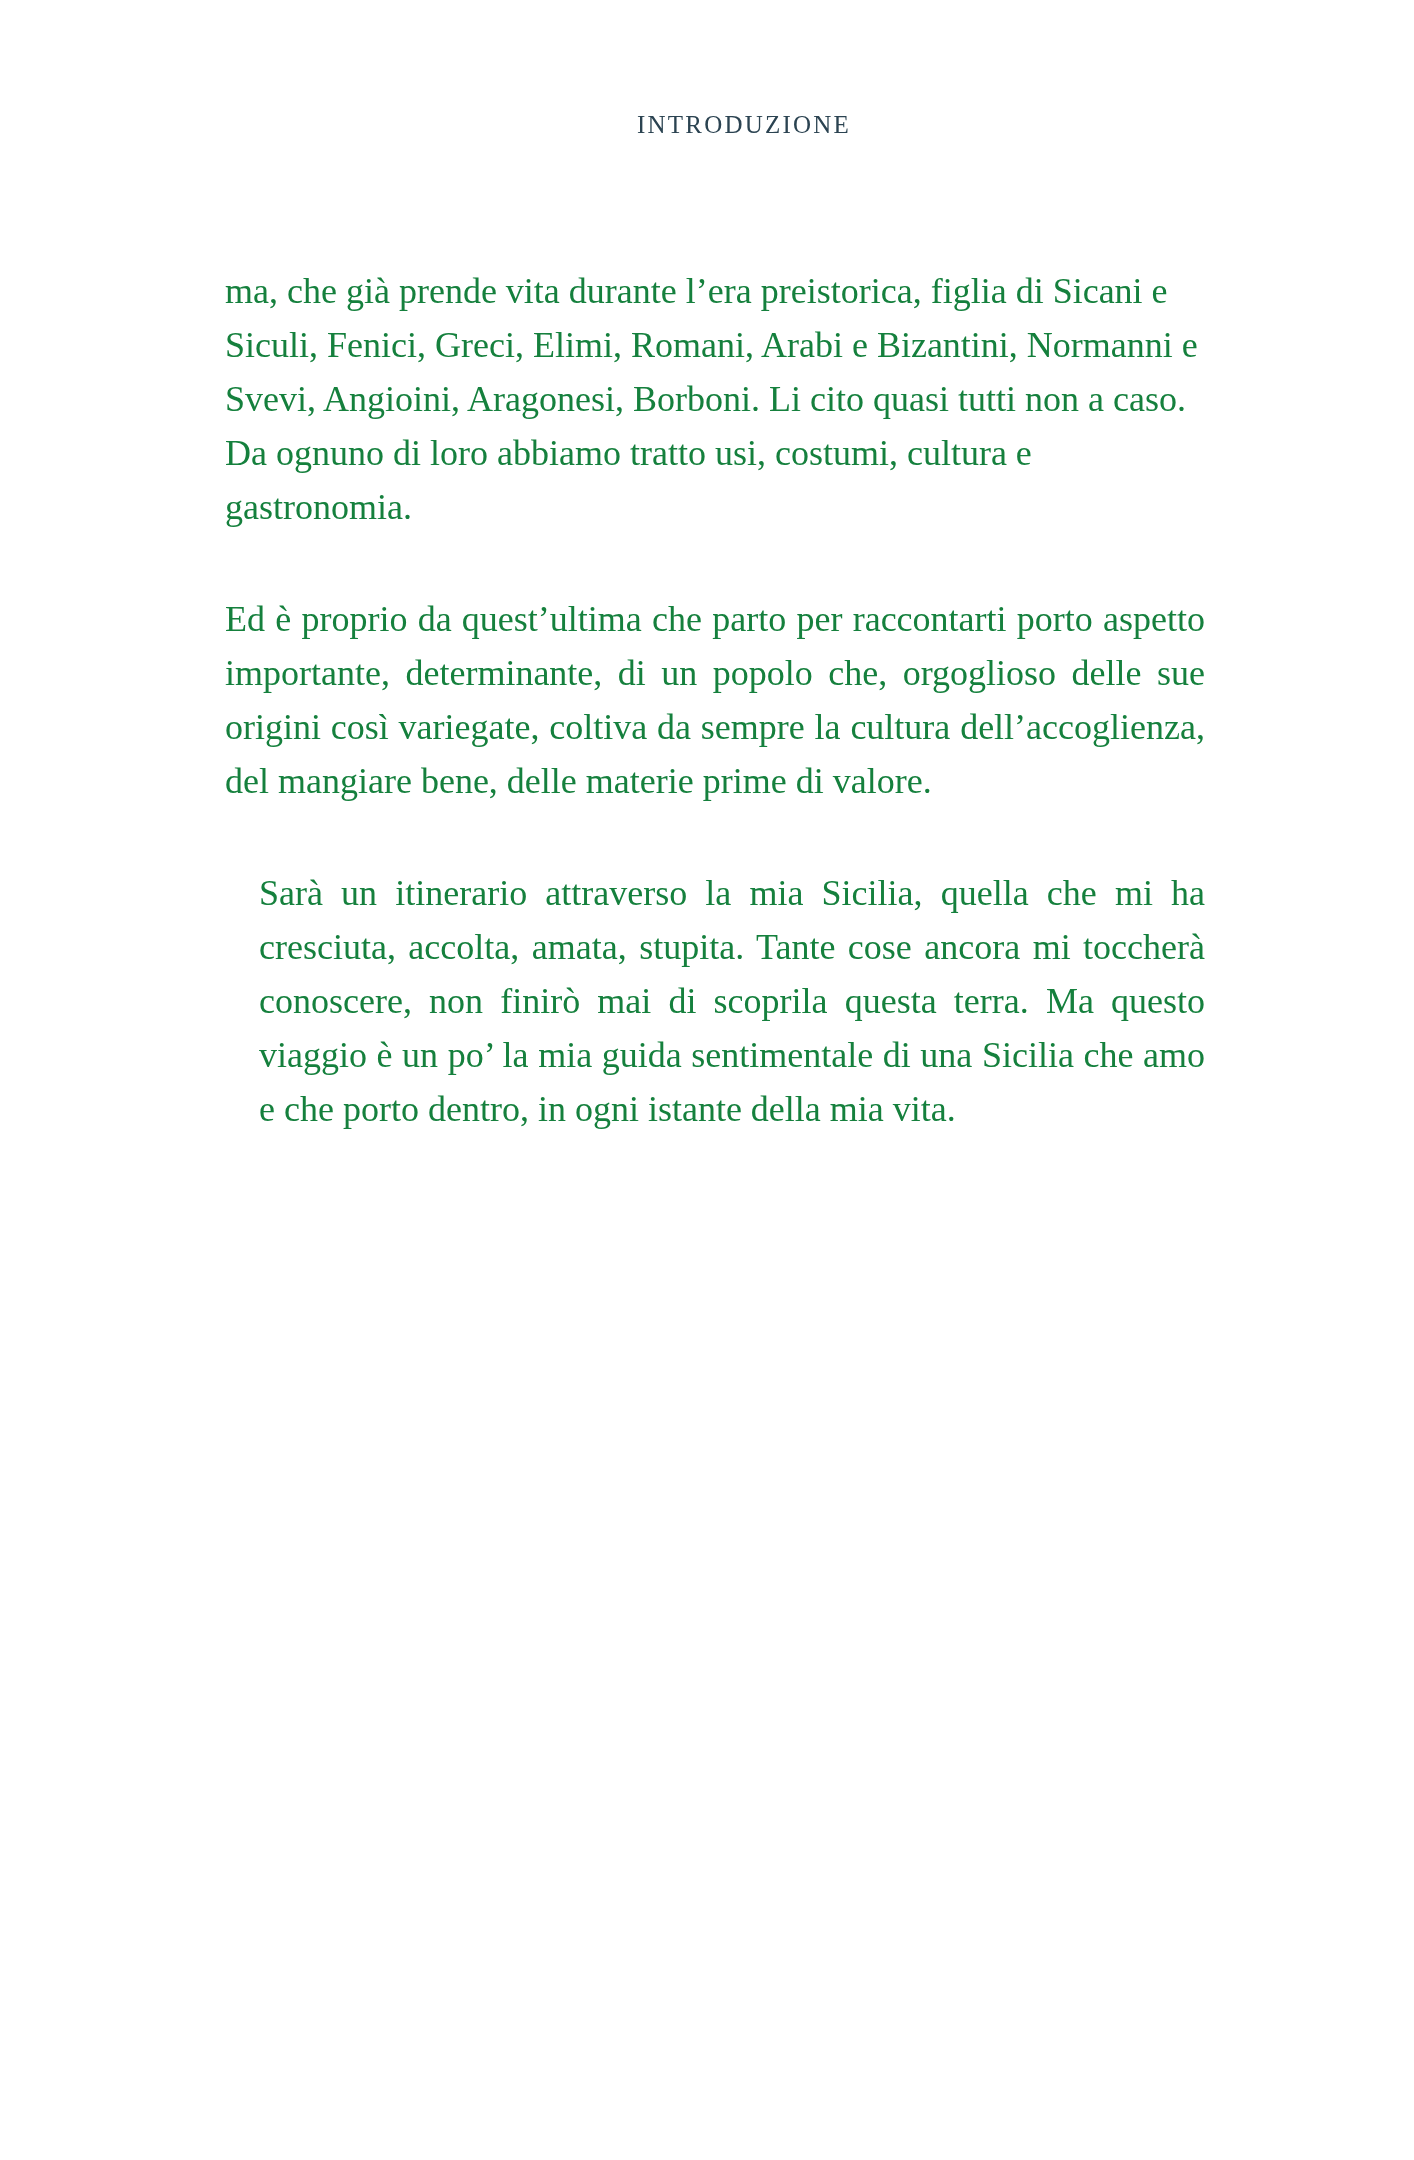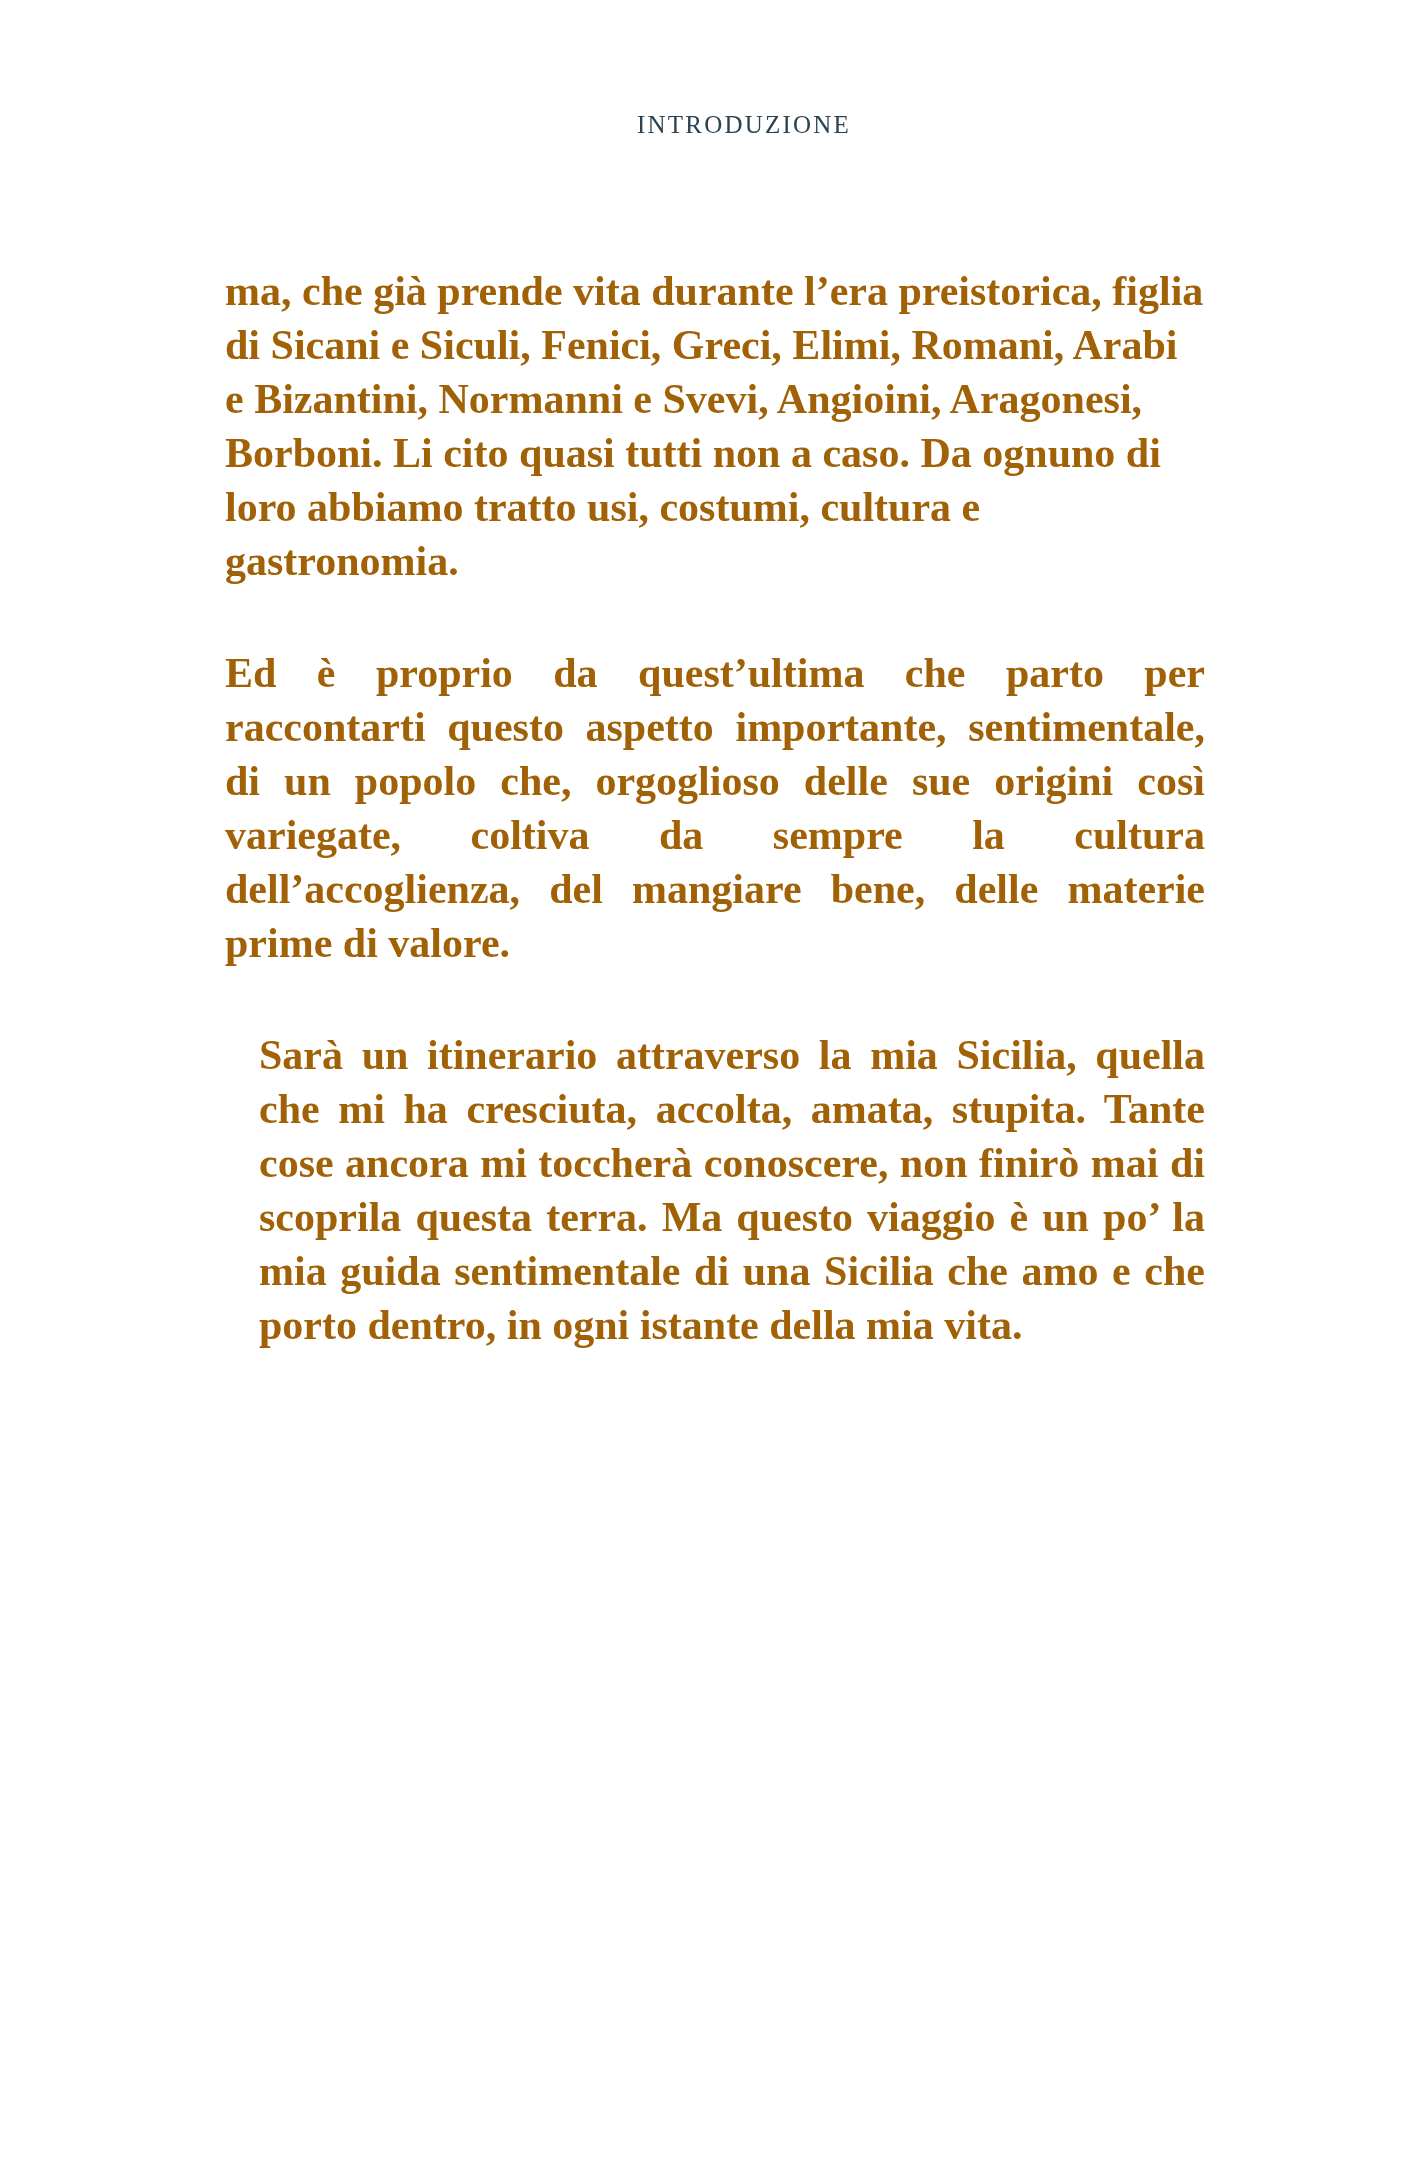--- a/index.html
+++ b/index.html
@@ -46,28 +46,28 @@
   
   .textblock {
     position: absolute;
     top: 264px;
     left: 225px;
     width: 980px;
   }
 
   .para {
     margin: 0 0 58px 0;
-    font-size: 42px;
+    font-size: 36px;
     line-height: 54px;
-    color: #a16207;
+    color: #15803d;
     text-align: justify;
     text-justify: inter-word;
     hyphens: manual;
     -webkit-hyphens: manual;
-    font-weight: 700;
+    font-weight: 400;
   }
   .para:last-child {
     margin-bottom: 0;
     margin-left: 34px;
   }
   
   .para.ragged {
     text-align: left;
   }
 
@@ -92,18 +92,18 @@
 <body>
 
 <div class="page">
 
   <div class="running-head">
     <span class="rh-text">INTRODUZIONE</span>
   </div>
 
   <div class="textblock">
     <p class="para ragged">ma, che già prende vita durante l’era preistorica, figlia di Sicani e Siculi, Fenici, Greci, Elimi, Romani, Arabi e Bizantini, Normanni e Svevi, Angioini, Aragonesi, Borboni. Li cito quasi tutti non a caso. Da ognuno di loro abbiamo tratto usi, costumi, cultura e gastronomia.</p>
-    <p class="para">Ed è proprio da quest’ultima che parto per raccontarti questo aspetto importante, sentimentale, di un popolo che, orgoglioso delle sue origini così variegate, coltiva da sempre la cultura dell’accoglienza, del mangiare bene, delle materie prime di valore.</p>
+    <p class="para">Ed è proprio da quest’ultima che parto per raccontarti porto aspetto importante, determinante, di un popolo che, orgoglioso delle sue origini così variegate, coltiva da sempre la cultura dell’accoglienza, del mangiare bene, delle materie prime di valore.</p>
     <p class="para">Sarà un itinerario attraverso la mia Sicilia, quella che mi ha cresciuta, accolta, amata, stupita. Tante cose ancora mi toccherà conoscere, non finirò mai di scoprila questa terra. Ma questo viaggio è un po’ la mia guida sentimentale di una Sicilia che amo e che porto dentro, in ogni istante della mia vita.</p>
   </div>
 
 
 </div>
 
 </body></html>

